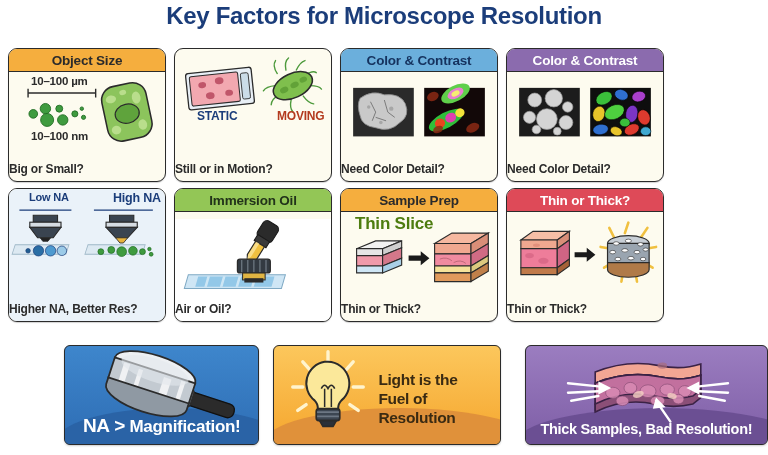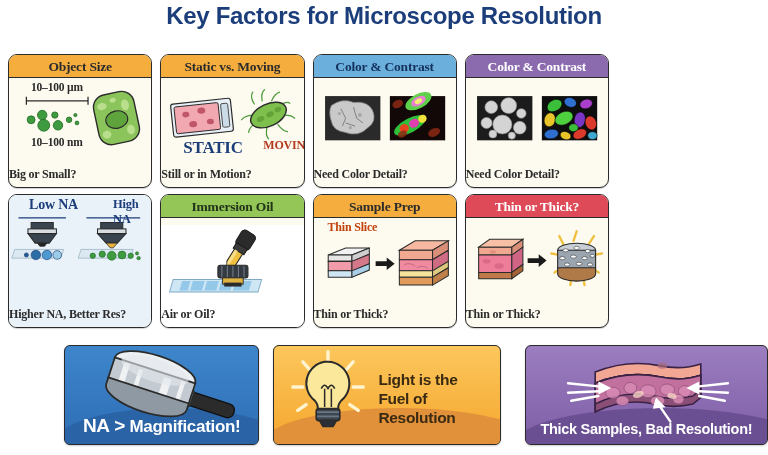--- a/index.html
+++ b/index.html
@@ -15,21 +15,21 @@
   .title{
     position:absolute; top:2px; left:0; width:768px;
     text-align:center;
     font-size:24px; font-weight:bold;
     color:#1B3D7A;
     letter-spacing:-0.3px;
     font-family:"Liberation Sans", sans-serif;
   }
 
   
-  .grid{ position:absolute; top:54px; left:8px; width:601px;font-family:Liberation Serif, serif; }
+  .grid{ position:absolute; top:48px; left:8px; width:656px; }
   .row{ display:flex; gap:8px; margin-bottom:6px; }
   .card{
     flex:1 1 0;
     height:134px;
     background:#FDFBEF;
     border:1.6px solid #2B2B2B;
     border-radius:9px;
     overflow:hidden;
     display:flex; flex-direction:column;
     box-shadow:0 1px 1px rgba(0,0,0,.18);
@@ -127,21 +127,20 @@
               <ellipse cx="136" cy="17" rx="4" ry="3" fill="#B9DE8C"></ellipse>
             </g>
           </svg>
           <div class="lbl" style="left:22px;top:3px;color:#2B2B2B;">10–100 µm</div>
           <div class="lbl" style="left:22px;top:58px;color:#2B2B2B;">10–100 nm</div>
           <div class="card-cap">Big or Small?</div>
         </div>
       </div>
 
       <div class="card">
-        <div class="card-hd hd-orange">Static vs. Moving</div>
         <div class="card-body">
           <svg class="art" viewBox="0 0 180 82">
             <g transform="rotate(-6 55 40)">
               <rect x="14" y="18" width="76" height="42" rx="3" fill="#E8EFF6" stroke="#2B2B2B" stroke-width="1.5"></rect>
               <rect x="18" y="22" width="56" height="34" rx="2" fill="#F2A8B0" stroke="#2B2B2B" stroke-width="1.2"></rect>
               <ellipse cx="32" cy="33" rx="4.5" ry="3.5" fill="#C0566A"></ellipse>
               <ellipse cx="52" cy="30" rx="5" ry="4" fill="#C0566A"></ellipse>
               <ellipse cx="40" cy="46" rx="5" ry="4" fill="#C0566A"></ellipse>
               <ellipse cx="62" cy="45" rx="4.5" ry="3.5" fill="#C0566A"></ellipse>
               <rect x="77" y="24" width="9" height="30" rx="2" fill="#CBDCE8" stroke="#2B2B2B" stroke-width="1"></rect>
@@ -159,21 +158,21 @@
                 <path d="M156 36 q10 0 13 4"></path>
               </g>
               <ellipse cx="136" cy="36" rx="24" ry="14" transform="rotate(-25 136 36)" fill="#7FBF4D" stroke="#2B2B2B" stroke-width="1.8"></ellipse>
               <g fill="#5B9C33" opacity=".8">
                 <ellipse cx="126" cy="41" rx="5" ry="3.4" transform="rotate(-25 126 41)"></ellipse>
                 <ellipse cx="138" cy="35" rx="5" ry="3.4" transform="rotate(-25 138 35)"></ellipse>
                 <ellipse cx="148" cy="29" rx="4.5" ry="3.2" transform="rotate(-25 148 29)"></ellipse>
               </g>
             </g>
           </svg>
-          <div class="lbl" style="left:22px;top:60px;color:#1B3D7A;font-size:17px;text-align:center;">STATIC</div>
+          <div class="lbl" style="left:22px;top:60px;color:#1B3D7A;font-size:12px;text-align:center;">STATIC</div>
           <div class="lbl" style="left:102px;top:60px;color:#B33A1E;font-size:12px;">MOVING</div>
           <div class="card-cap">Still or in Motion?</div>
         </div>
       </div>
 
       <div class="card">
         <div class="card-hd hd-lblue">Color &amp; Contrast</div>
         <div class="card-body">
           <svg class="art" viewBox="0 0 180 82">
             <rect x="14" y="12" width="70" height="56" fill="#2A2A2A"></rect>
@@ -280,21 +279,21 @@
             <g fill="#3F9B3F" stroke="#1F6B22" stroke-width=".8">
               <circle cx="106" cy="66" r="3.4"></circle>
                 <circle cx="118" cy="64" r="4"></circle>
               <circle cx="130" cy="66" r="5.6"></circle>
                 <circle cx="143" cy="65" r="5"></circle>
               <circle cx="154" cy="66" r="3.4"></circle>
                 <circle cx="162" cy="63" r="2"></circle>
               <circle cx="164" cy="69" r="2.2"></circle>
             </g>
           </svg>
-          <div class="lbl" style="left:20px;top:2px;color:#1B3D7A;font-size:14px;">Low NA</div>
+          <div class="lbl" style="left:20px;top:2px;color:#1B3D7A;font-size:11px;">Low NA</div>
           <div class="lbl" style="left:104px;top:2px;color:#1B3D7A;font-size:12.5px;">High NA</div>
           <div class="card-cap">Higher NA, Better Res?</div>
         </div>
       </div>
 
       <div class="card">
         <div class="card-hd hd-green">Immersion Oil</div>
         <div class="card-body" style="background:#FFFFFF;margin-top:7px;">
           <svg class="art" viewBox="0 0 180 82">
             <g transform="rotate(32 96 26)">
@@ -356,21 +355,21 @@
               <path d="M108 56 h42 v8 h-42z" fill="#F5E39B" stroke="#2B2B2B" stroke-width="1.3"></path>
               <path d="M150 56 l20 -12 v8 l-20 12z" fill="#DCC97F" stroke="#2B2B2B" stroke-width="1.3"></path>
               <path d="M108 64 h42 v10 h-42z" fill="#E09A5C" stroke="#2B2B2B" stroke-width="1.3"></path>
               <path d="M150 64 l20 -12 v10 l-20 12z" fill="#C0804A" stroke="#2B2B2B" stroke-width="1.3"></path>
               <g stroke="#B06070" stroke-width=".9" fill="none">
                 <path d="M114 48 q8 -3 14 2"></path>
                   <path d="M130 52 q8 -4 14 1"></path>
               </g>
             </g>
           </svg>
-          <div class="lbl" style="left:14px;top:2px;color:#c2410c;font-size:12px;">Thin Slice</div>
+          <div class="lbl" style="left:14px;top:2px;color:#4d7c0f;font-size:17px;">Thin Slice</div>
           <div class="card-cap">Thin or Thick?</div>
         </div>
       </div>
 
       <div class="card">
         <div class="card-hd hd-red">Thin or Thick?</div>
         <div class="card-body">
           <svg class="art" viewBox="0 0 180 82">
 
             <g>

